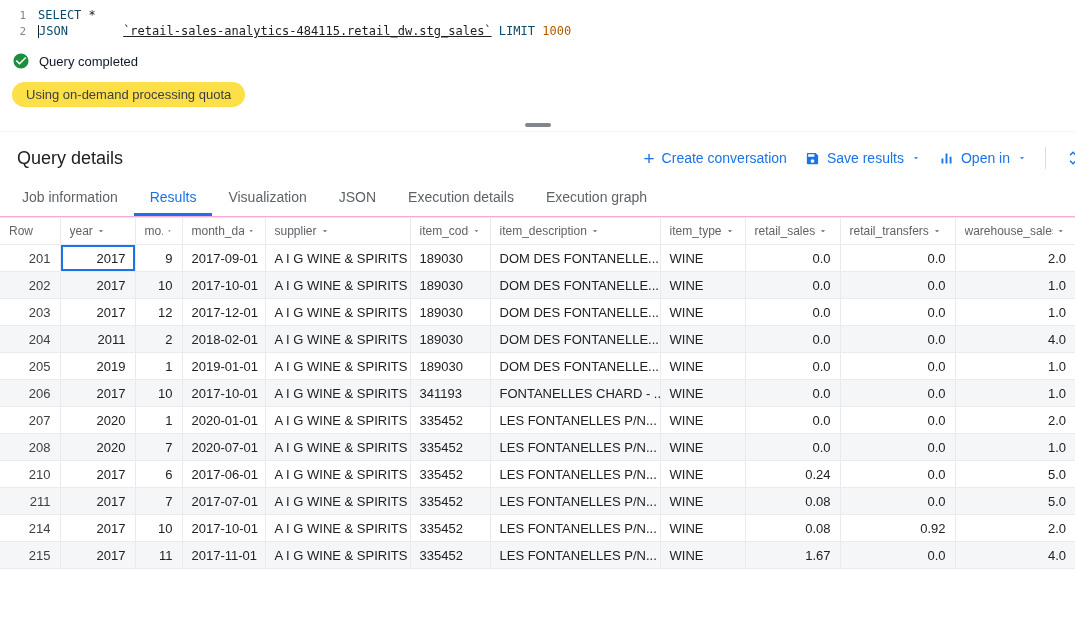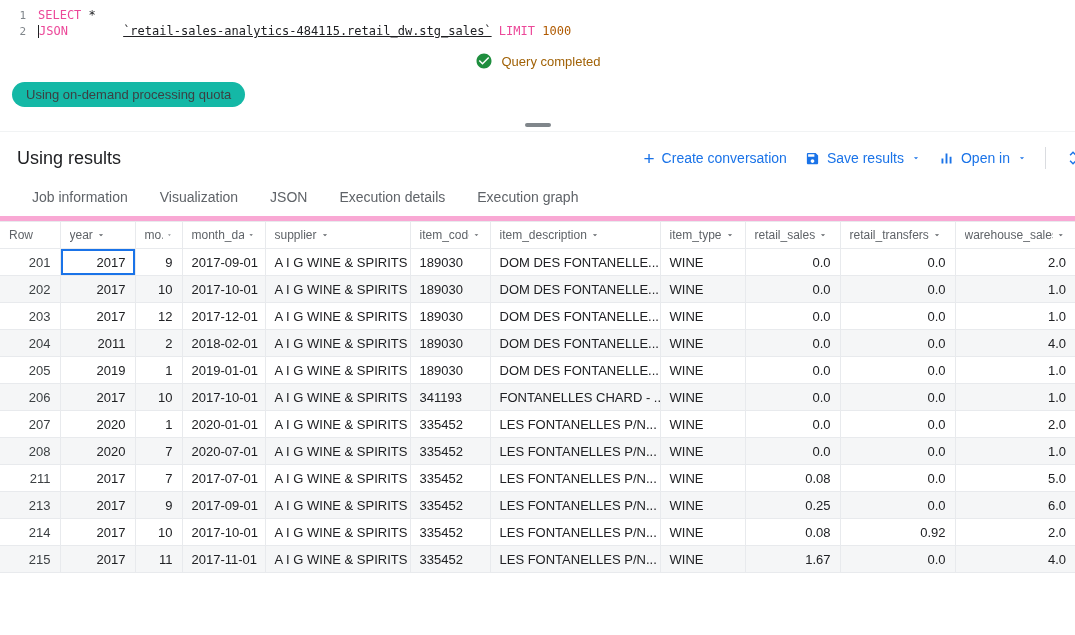--- a/index.html
+++ b/index.html
@@ -7,45 +7,45 @@
   body {
     width:1075px; height:635px; overflow:hidden; background:#fff;
     font-family:"Liberation Sans", sans-serif; color:#202124;
   }
 
   
   .editor { padding:7px 0 5px; font-family:"DejaVu Sans Mono", monospace; font-size:12px; }
   .code-line { display:flex; align-items:center; height:16px; }
   .gutter { flex:none; width:38px; padding-right:12px; text-align:right; color:#80868b; font-size:11px; }
   .code-text { white-space:pre; }
-  .tok-keyword { color:#ec4899; }
+  .tok-keyword { color:#0c4a6e; }
   .tok-plain { color:#202124; }
   .tok-table-ref { color:#202124; text-decoration:underline;margin-left:48px; }
   .tok-number { color:#b05a00; }
   .cursor { display:inline-block; width:1px; height:13px; background:#202124; vertical-align:middle; }
 
   
-  .status-row { display:flex; align-items:center; gap:9px; padding:8px 0 4px; font-size:13px; color:#a16207;justify-content:center; }
+  .status-row { display:flex; align-items:center; gap:9px; padding:8px 12px 4px; font-size:13px; color:#0f172a; }
   .quota-row { padding:8px 12px 12px; }
-  .pill { display:inline-block; background:#14b8a6; color:#3c4043; font-size:13px; border-radius:14px; padding:5px 14px; }
+  .pill { display:inline-block; background:#fde047; color:#3c4043; font-size:13px; border-radius:14px; padding:5px 14px; }
 
   .resizer { height:13px; display:flex; align-items:center; justify-content:center; border-bottom:1px solid #f1f3f4; }
   .drag-handle { width:26px; height:4px; border-radius:2px; background:#80868b; }
 
   
   .results-header { display:flex; justify-content:space-between; align-items:center; padding:15px 0 9px 17px; }
   .rh-title { font-size:18px; font-weight:400; color:#202124; }
   .actions { display:flex; align-items:center; gap:18px; }
   .action { display:flex; align-items:center; gap:7px; color:#1a73e8; font-size:14px; font-weight:500; cursor:pointer; white-space:nowrap; }
   .plus-glyph { font-size:19px; font-weight:400; line-height:1; }
   .vdivider { width:1px; height:22px; background:#dadce0; }
   .expand-btn { display:flex; align-items:center; margin-right:-7px; cursor:pointer; }
 
   
-  .tabs { display:flex; border-bottom:5px solid #f9a8d4; padding:0 16px;text-align:center; }
+  .tabs { display:flex; border-bottom:1px solid #f9a8d4; padding:0 6px;text-align:center; }
   .tab { padding:11px 16px 8px; font-size:14px; color:#5f6368; cursor:pointer; border-bottom:3px solid transparent; }
   .tab.active { color:#1a73e8; border-bottom-color:#1a73e8; font-weight:500; }
 
   
   table { border-collapse:collapse; table-layout:fixed; width:1075px; font-size:13px; }
   th, td { border-right:1px solid #e8eaed; border-bottom:1px solid #e8eaed; height:27px; padding:0 9px; white-space:nowrap; overflow:hidden; }
   th:last-child, td:last-child { border-right:none; }
   th { border-top:1px solid #e8eaed; font-weight:400; font-size:12px; color:#5f6368; text-align:center; }
   .th-inner { display:flex; align-items:center; gap:3px; }
   .th-inner span { overflow:hidden; white-space:nowrap; }
@@ -81,21 +81,21 @@
 
   <div class="quota-row">
     <span class="pill">Using on-demand processing quota</span>
   </div>
 
   <div class="resizer">
     <span class="drag-handle"></span>
   </div>
 
   <div class="results-header">
-    <div class="rh-title">Using results</div>
+    <div class="rh-title">Query details</div>
     <div class="actions">
       <div class="action">
         <span class="plus-glyph">+</span>
         <span>Create conversation</span>
       </div>
       <div class="action">
         <svg viewBox="0 0 24 24" width="15" height="15">
             <path d="M17 3H5c-1.11 0-2 .9-2 2v14c0 1.1.89 2 2 2h14c1.1 0 2-.9 2-2V7l-4-4zm-5 16c-1.66 0-3-1.34-3-3s1.34-3 3-3 3 1.34 3 3-1.34 3-3 3zm3-10H5V5h10v4z" fill="#1a73e8"></path>
           </svg>
         <span>Save results</span>
@@ -116,20 +116,21 @@
       <span class="expand-btn">
         <svg viewBox="0 0 24 24" width="18" height="18">
             <path d="M12 5.83 15.17 9l1.41-1.41L12 3 7.41 7.59 8.83 9 12 5.83zm0 12.34L8.83 15l-1.41 1.41L12 21l4.59-4.59L15.17 15 12 18.17z" fill="#1a73e8"></path>
           </svg>
       </span>
     </div>
   </div>
 
   <div class="tabs">
       <div class="tab">Job information</div>
+      <div class="tab active">Results</div>
       <div class="tab">Visualization</div>
       <div class="tab">JSON</div>
       <div class="tab">Execution details</div>
       <div class="tab">Execution graph</div>
     </div>
 
   <table>
       <colgroup>
         <col style="width: 60px;">
         <col style="width: 75px;">
@@ -331,44 +332,44 @@
           <td class="al-r">2020-07-01</td>
           <td class="al-l">A I G WINE &amp; SPIRITS</td>
           <td class="al-l">335452</td>
           <td class="al-l">LES FONTANELLES P/N...</td>
           <td class="al-l">WINE</td>
           <td class="al-r">0.0</td>
           <td class="al-r">0.0</td>
           <td class="al-r">1.0</td>
         </tr>
         <tr>
+          <td class="al-r row-num">210</td>
+          <td class="al-r">2017</td>
+          <td class="al-r">6</td>
+          <td class="al-r">2017-06-01</td>
+          <td class="al-l">A I G WINE &amp; SPIRITS</td>
+          <td class="al-l">335452</td>
+          <td class="al-l">LES FONTANELLES P/N...</td>
+          <td class="al-l">WINE</td>
+          <td class="al-r">0.24</td>
+          <td class="al-r">0.0</td>
+          <td class="al-r">5.0</td>
+        </tr>
+        <tr>
           <td class="al-r row-num">211</td>
           <td class="al-r">2017</td>
           <td class="al-r">7</td>
           <td class="al-r">2017-07-01</td>
           <td class="al-l">A I G WINE &amp; SPIRITS</td>
           <td class="al-l">335452</td>
           <td class="al-l">LES FONTANELLES P/N...</td>
           <td class="al-l">WINE</td>
           <td class="al-r">0.08</td>
           <td class="al-r">0.0</td>
           <td class="al-r">5.0</td>
-        </tr>
-        <tr>
-          <td class="al-r row-num">213</td>
-          <td class="al-r">2017</td>
-          <td class="al-r">9</td>
-          <td class="al-r">2017-09-01</td>
-          <td class="al-l">A I G WINE &amp; SPIRITS</td>
-          <td class="al-l">335452</td>
-          <td class="al-l">LES FONTANELLES P/N...</td>
-          <td class="al-l">WINE</td>
-          <td class="al-r">0.25</td>
-          <td class="al-r">0.0</td>
-          <td class="al-r">6.0</td>
         </tr>
         <tr>
           <td class="al-r row-num">214</td>
           <td class="al-r">2017</td>
           <td class="al-r">10</td>
           <td class="al-r">2017-10-01</td>
           <td class="al-l">A I G WINE &amp; SPIRITS</td>
           <td class="al-l">335452</td>
           <td class="al-l">LES FONTANELLES P/N...</td>
           <td class="al-l">WINE</td>

